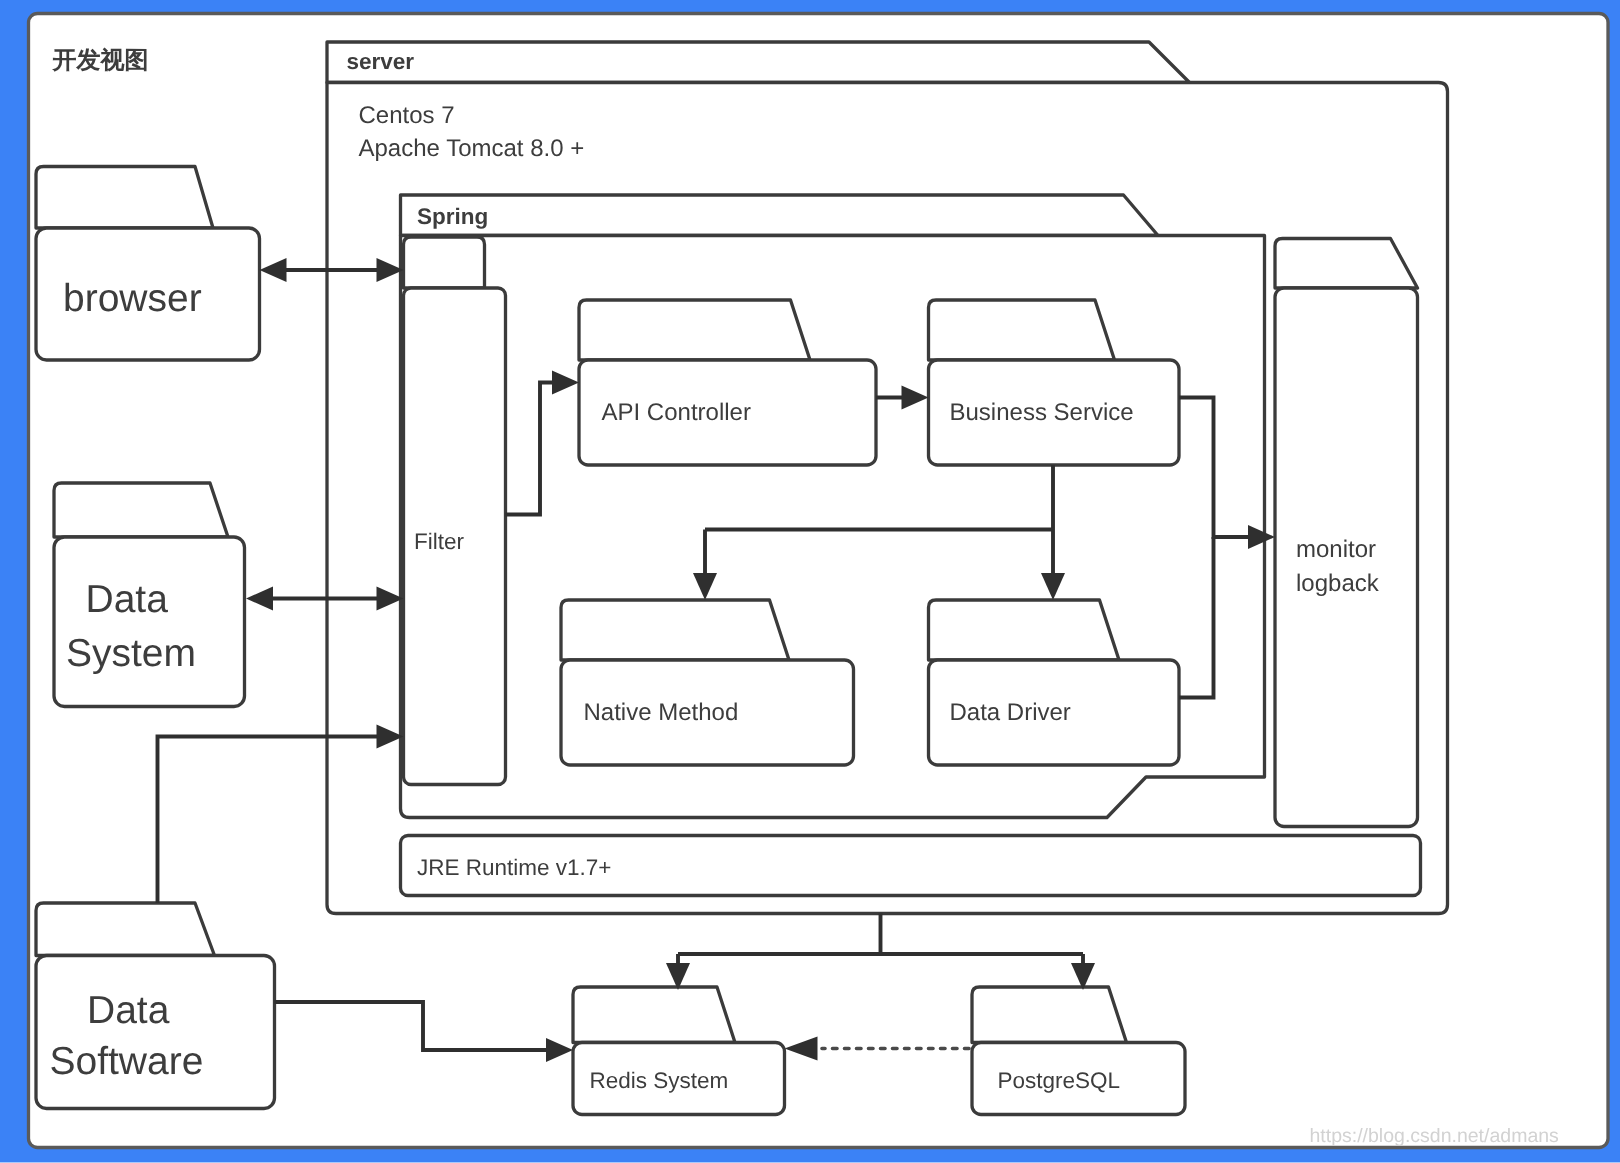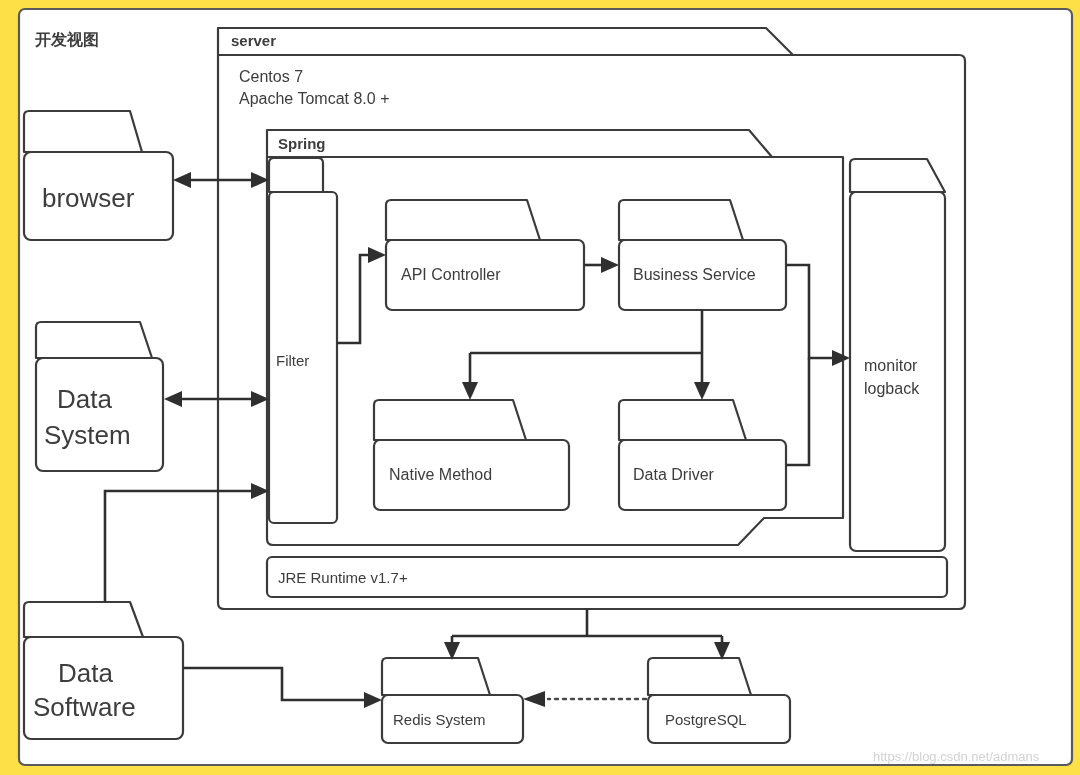--- a/index.html
+++ b/index.html
@@ -1,17 +1,17 @@
 <!DOCTYPE html>
 <html><head>
 <meta charset="utf-8">
 <style>
   html,body{margin:0;padding:0;background:#ffffff;}
   body{font-family:"Liberation Sans","DejaVu Sans",sans-serif;}
-  #stage{position:relative;width:1080px;height:775px;background:#fde047;overflow:hidden;}
+  #stage{position:relative;width:1080px;height:775px;background:#3b82f6;overflow:hidden;}
   svg#diagram{position:absolute;left:0;top:0;width:1080px;height:775px;}
   .shape{fill:#ffffff;stroke:#3b3b3b;stroke-width:2.2;stroke-linejoin:round;}
   .outer{fill:#ffffff;stroke:#5a5a5a;stroke-width:2.2;}
   .conn{fill:none;stroke:#2f2f2f;stroke-width:2.6;stroke-linejoin:miter;}
   .conn-dot{fill:none;stroke:#4a4a4a;stroke-width:2.4;stroke-dasharray:3 5;stroke-linecap:round;}
   .arrowhead{fill:#2f2f2f;stroke:none;}
   text{fill:#3d3d3d;font-family:"Liberation Sans","DejaVu Sans",sans-serif;}
   .t-title{font-size:15px;font-weight:bold;}
   .t-lg{font-size:26px;}
   .t-md{font-size:16px;}

